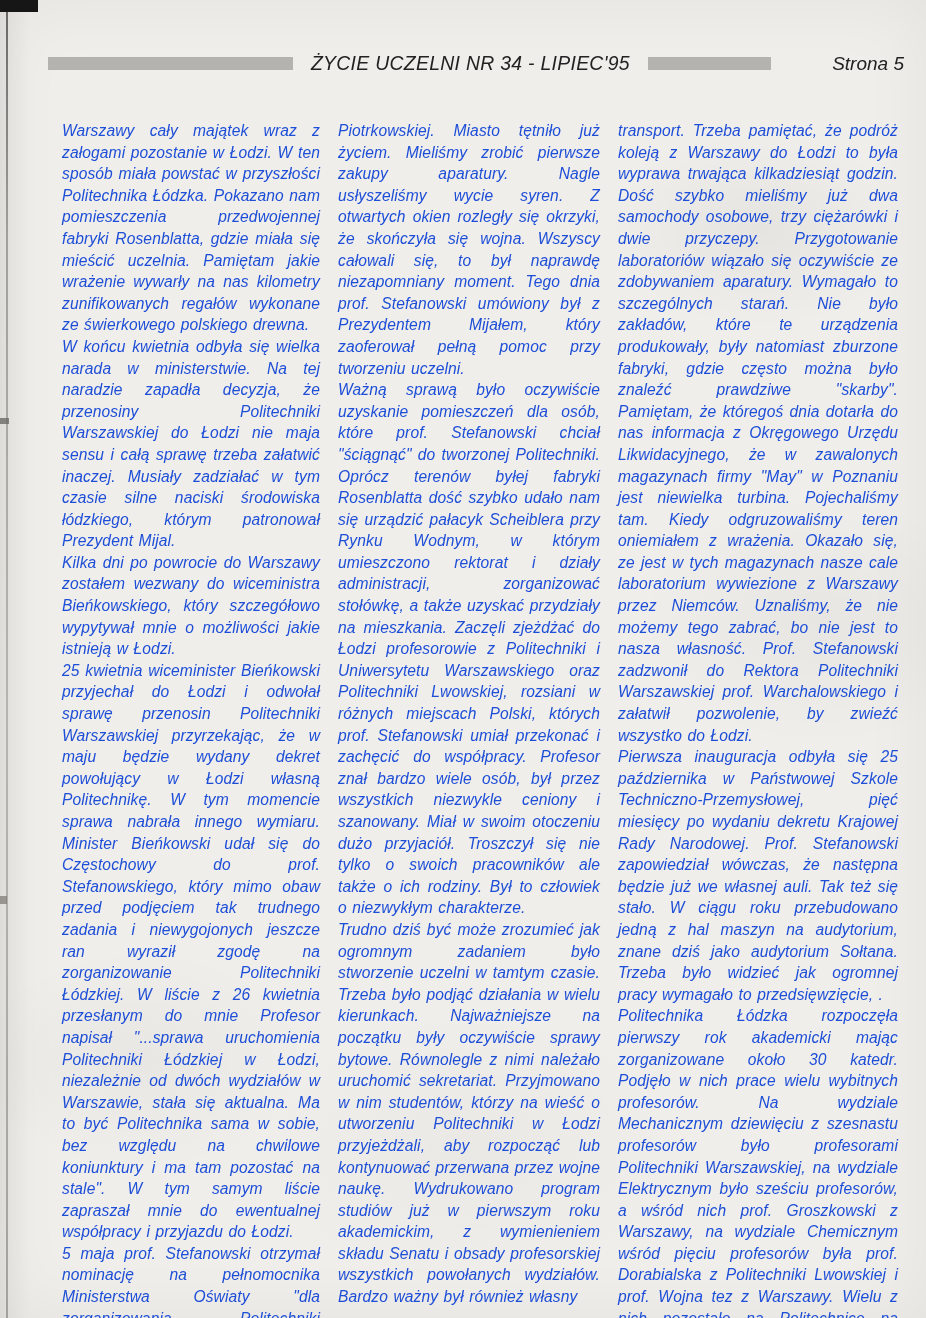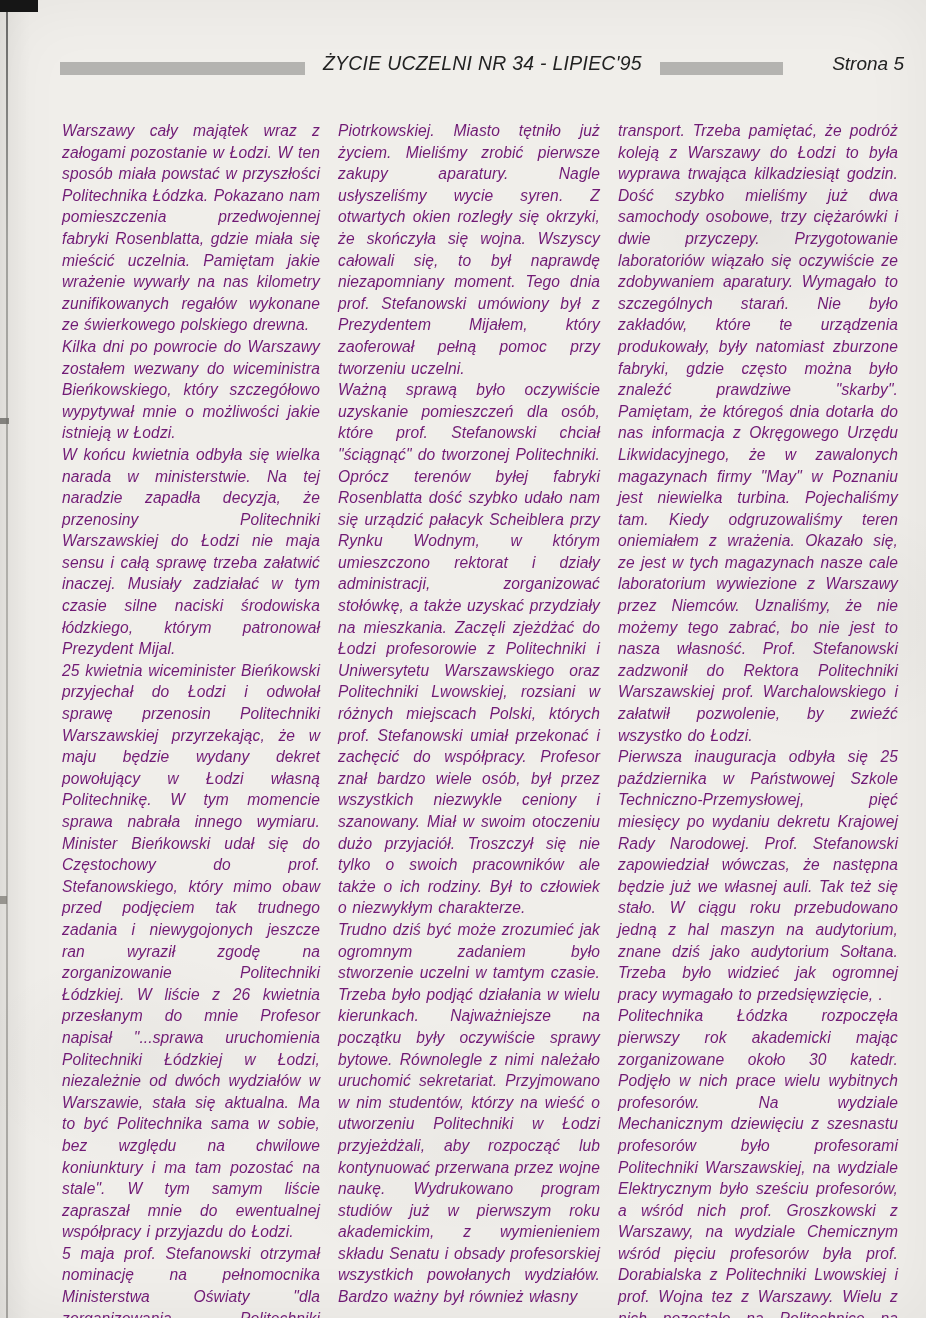--- a/index.html
+++ b/index.html
@@ -33,22 +33,22 @@
   .corner-mark {
     position: absolute; left: 0; top: 0; width: 38px; height: 12px;
     background: #161616;
   }
   .edge-tick-1 { position: absolute; left: 0; top: 418px; width: 9px; height: 6px; background: #6c6a66; opacity: .8; }
   .edge-tick-2 { position: absolute; left: 0; top: 896px; width: 7px; height: 8px; background: #77756f; opacity: .7; }
 
   
   .header {
     position: absolute; top: 52px; left: 0; right: 0;
-    display: flex; align-items: flex-end;
-    padding-left: 60px; padding-right: 22px;
+    display: flex; align-items: center;
+    padding-left: 48px; padding-right: 22px;
     gap: 13px;
   }
   .rule { height: 13px; background: #b4b3b0; flex: none; }
   .rule-left  { width: 245px; }
   .rule-right { width: 123px; }
   .masthead {
     flex: none;
     font-style: italic;
     font-size: 20px;
     letter-spacing: 0.3px;
@@ -74,21 +74,21 @@
   .col { flex: none; }
   .col-1 { width: 258px; }
   .col-2 { width: 262px; }
   .col-3 { width: 280px; }
   .col p {
     margin: 0;
     font-style: italic;
     font-size: 15.6px;
     line-height: 21.6px;
     text-align: justify;
-    color: #701a75;
+    color: #1d4ed8;
     word-spacing: 1px;
     letter-spacing: 0.1px;
   }
 </style>
 </head>
 <body>
 
 <div class="page">
 
   <div class="scan-edge-line"></div>
@@ -100,22 +100,22 @@
     <div class="rule rule-left"></div>
     <div class="masthead">ŻYCIE UCZELNI NR 34 - LIPIEC'95</div>
     <div class="rule rule-right"></div>
     <div class="page-num">Strona 5</div>
   </div>
 
   <div class="columns">
 
     <div class="col col-1">
       <p>Warszawy cały majątek wraz z załogami pozostanie w Łodzi. W ten sposób miała powstać w przyszłości Politechnika Łódzka. Pokazano nam pomieszczenia przedwojennej fabryki Rosenblatta, gdzie miała się mieścić uczelnia. Pamiętam jakie wrażenie wywarły na nas kilometry zunifikowanych regałów wykonane ze świerkowego polskiego drewna.</p>
+      <p>W końcu kwietnia odbyła się wielka narada w ministerstwie. Na tej naradzie zapadła decyzja, że przenosiny Politechniki Warszawskiej do Łodzi nie maja sensu i całą sprawę trzeba załatwić inaczej. Musiały zadziałać w tym czasie silne naciski środowiska łódzkiego, którym patronował Prezydent Mijal.</p>
       <p>Kilka dni po powrocie do Warszawy zostałem wezwany do wiceministra Bieńkowskiego, który szczegółowo wypytywał mnie o możliwości jakie istnieją w Łodzi.</p>
-      <p>W końcu kwietnia odbyła się wielka narada w ministerstwie. Na tej naradzie zapadła decyzja, że przenosiny Politechniki Warszawskiej do Łodzi nie maja sensu i całą sprawę trzeba załatwić inaczej. Musiały zadziałać w tym czasie silne naciski środowiska łódzkiego, którym patronował Prezydent Mijal.</p>
       <p>25 kwietnia wiceminister Bieńkowski przyjechał do Łodzi i odwołał sprawę przenosin Politechniki Warszawskiej przyrzekając, że w maju będzie wydany dekret powołujący w Łodzi własną Politechnikę. W tym momencie sprawa nabrała innego wymiaru. Minister Bieńkowski udał się do Częstochowy do prof. Stefanowskiego, który mimo obaw przed podjęciem tak trudnego zadania i niewygojonych jeszcze ran wyraził zgodę na zorganizowanie Politechniki Łódzkiej. W liście z 26 kwietnia przesłanym do mnie Profesor napisał "...sprawa uruchomienia Politechniki Łódzkiej w Łodzi, niezależnie od dwóch wydziałów w Warszawie, stała się aktualna. Ma to być Politechnika sama w sobie, bez względu na chwilowe koniunktury i ma tam pozostać na stale". W tym samym liście zapraszał mnie do ewentualnej współpracy i przyjazdu do Łodzi.</p>
       <p>5 maja prof. Stefanowski otrzymał nominację na pełnomocnika Ministerstwa Oświaty "dla zorganizowania Politechniki Łódzkiej w Łodzi z prawami, które przysługują rektorowi, senatowi i radom wydziałowym szkól akademickich". Już trzy dni później przyjechał do Łodzi. Następnego dnia, a był to 9 maja, spotkaliśmy się z na</p>
     </div>
 
     <div class="col col-2">
       <p>Piotrkowskiej. Miasto tętniło już życiem. Mieliśmy zrobić pierwsze zakupy aparatury. Nagle usłyszeliśmy wycie syren. Z otwartych okien rozległy się okrzyki, że skończyła się wojna. Wszyscy całowali się, to był naprawdę niezapomniany moment. Tego dnia prof. Stefanowski umówiony był z Prezydentem Mijałem, który zaoferował pełną pomoc przy tworzeniu uczelni.</p>
       <p>Ważną sprawą było oczywiście uzyskanie pomieszczeń dla osób, które prof. Stefanowski chciał "ściągnąć" do tworzonej Politechniki. Oprócz terenów byłej fabryki Rosenblatta dość szybko udało nam się urządzić pałacyk Scheiblera przy Rynku Wodnym, w którym umieszczono rektorat i działy administracji, zorganizować stołówkę, a także uzyskać przydziały na mieszkania. Zaczęli zjeżdżać do Łodzi profesorowie z Politechniki i Uniwersytetu Warszawskiego oraz Politechniki Lwowskiej, rozsiani w różnych miejscach Polski, których prof. Stefanowski umiał przekonać i zachęcić do współpracy. Profesor znał bardzo wiele osób, był przez wszystkich niezwykle ceniony i szanowany. Miał w swoim otoczeniu dużo przyjaciół. Troszczył się nie tylko o swoich pracowników ale także o ich rodziny. Był to człowiek o niezwykłym charakterze.</p>
       <p>Trudno dziś być może zrozumieć jak ogromnym zadaniem było stworzenie uczelni w tamtym czasie. Trzeba było podjąć działania w wielu kierunkach. Najważniejsze na początku były oczywiście sprawy bytowe. Równolegle z nimi należało uruchomić sekretariat. Przyjmowano w nim studentów, którzy na wieść o utworzeniu Politechniki w Łodzi przyjeżdżali, aby rozpocząć lub kontynuować przerwana przez wojne naukę. Wydrukowano program studiów już w pierwszym roku akademickim, z wymienieniem składu Senatu i obsady profesorskiej wszystkich powołanych wydziałów. Bardzo ważny był również własny</p>
     </div>
 

